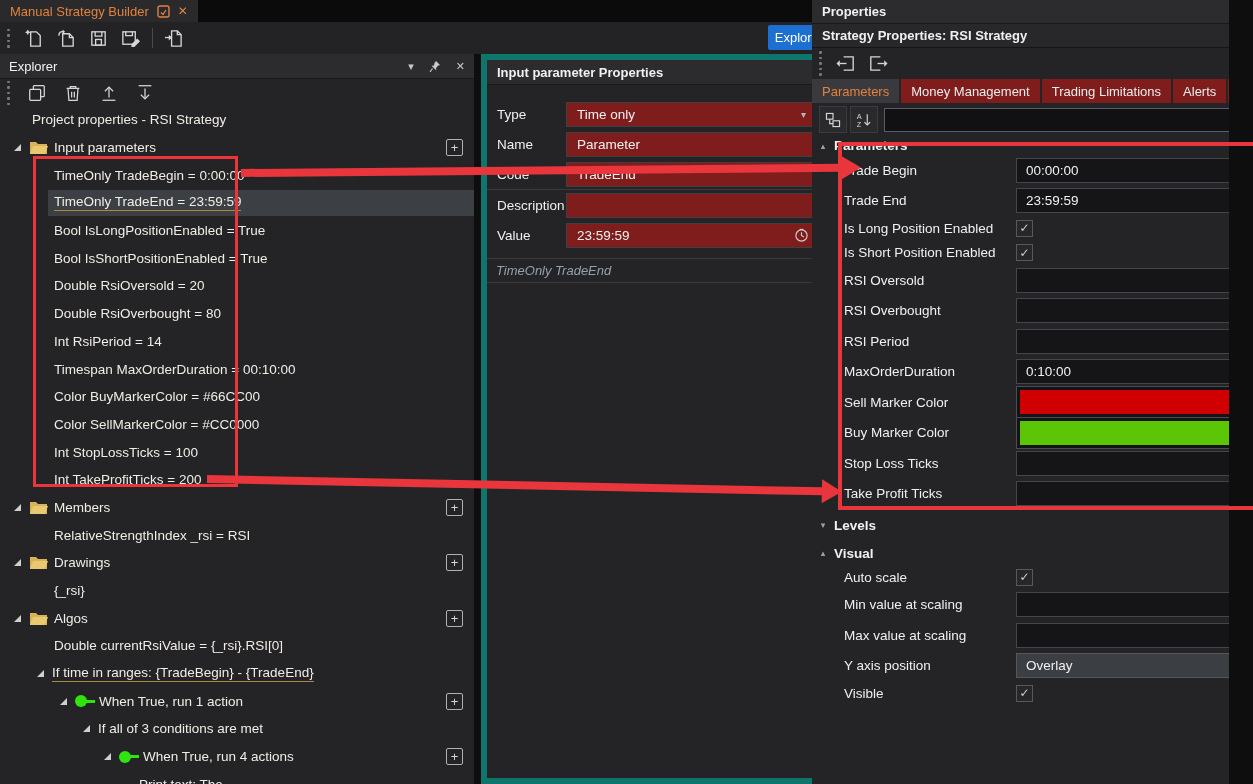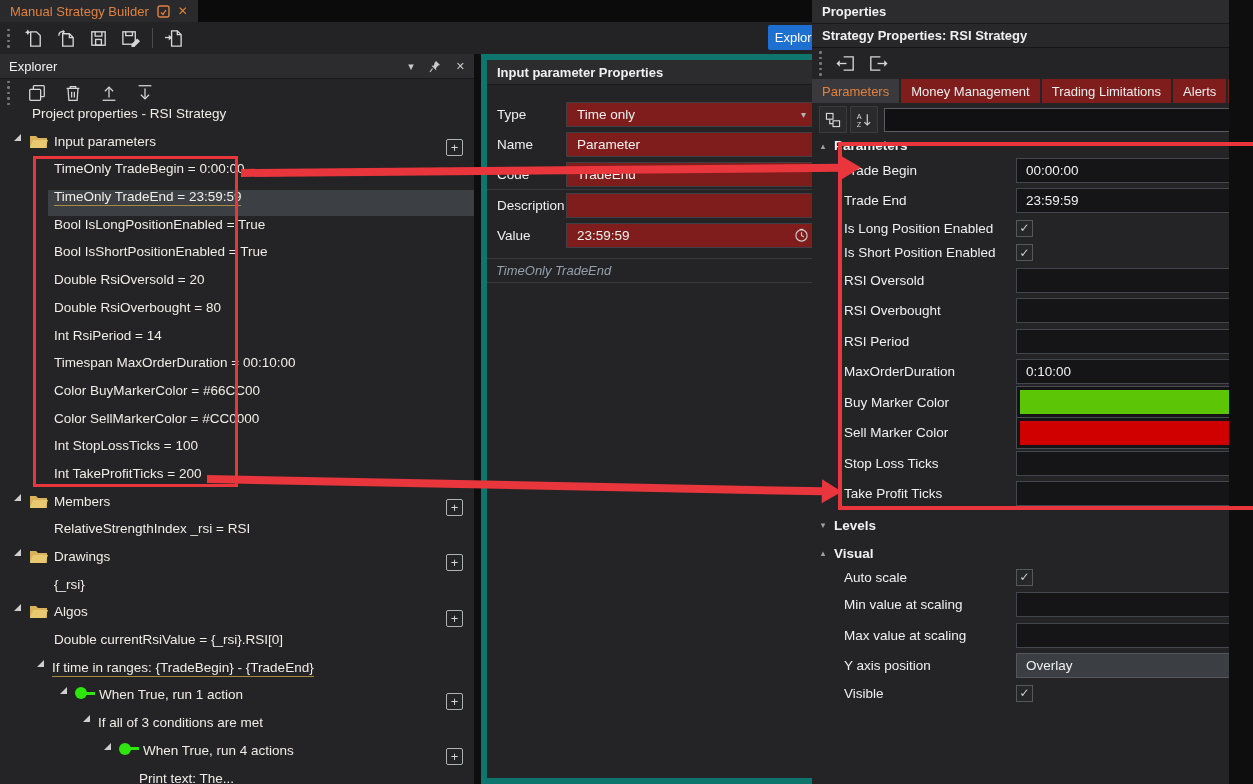--- a/index.html
+++ b/index.html
@@ -28,21 +28,21 @@
     font-size:13px;display:flex;align-items:center;justify-content:center;border-radius:2px}
 
   
   .explorer{position:absolute;left:0;top:54px;width:474px;bottom:0;background:var(--panel);}
   .ex-header{height:24px;background:var(--hdr);display:flex;align-items:center;padding:0 9px;border-bottom:1px solid #1a1a1b}
   .ex-title{flex:1;font-size:13px}
   .ex-ic{color:#c9c9c9;font-size:11px;margin-left:15px;display:flex;align-items:center}
   .ex-toolbar{height:28px;display:flex;align-items:center}
   .ex-toolbar .tbtn{width:36px}
   #tree{position:absolute;left:0;top:52px;right:0;bottom:0;overflow:hidden}
-  .trow{height:27.7px;display:flex;align-items:flex-start;position:relative}
+  .trow{height:27.7px;display:flex;align-items:center;position:relative}
   .trow .pre{flex:none;height:1px}
   .trow.sel::before{content:"";position:absolute;left:48px;right:0;top:1px;bottom:1px;background:#3c4044;}
   .trow>*{position:relative}
   .expander{width:0;height:0;border-left:7px solid transparent;border-bottom:7px solid #cfcfcf;margin-right:8px;flex:none}
   .folder{margin-right:6px;flex:none;display:flex}
   .gdot{width:12px;height:12px;border-radius:50%;background:#2ee50e;margin-right:12px;flex:none;position:relative}
   .gdot::after{content:"";position:absolute;left:11px;top:4.5px;width:9px;height:3px;background:#2ee50e}
   .tlabel{white-space:nowrap;color:#f0ede6}
   .gold-u{border-bottom:1.5px solid #aa8a40;padding-bottom:1px}
   .plusbox{position:absolute;left:446px;top:50%;margin-top:-8.5px;width:17px;height:17px;box-sizing:border-box;
@@ -544,32 +544,32 @@
     <span class="plabel">RSI Period</span>
     <span class="pfield"></span>
 
   </div>
         <div class="prow">
     <span class="plabel">MaxOrderDuration</span>
     <span class="pfield">0:10:00</span>
 
   </div>
         <div class="prow">
+    <span class="plabel">Sell Marker Color</span>
+
+    <span class="pcolor">
+            <i style="background: rgb(209, 0, 0);"></i>
+          </span>
+
+  </div>
+        <div class="prow">
     <span class="plabel">Buy Marker Color</span>
 
     <span class="pcolor">
             <i style="background: rgb(92, 198, 6);"></i>
-          </span>
-
-  </div>
-        <div class="prow">
-    <span class="plabel">Sell Marker Color</span>
-
-    <span class="pcolor">
-            <i style="background: rgb(209, 0, 0);"></i>
           </span>
 
   </div>
         <div class="prow">
     <span class="plabel">Stop Loss Ticks</span>
     <span class="pfield"></span>
 
   </div>
         <div class="prow">
     <span class="plabel">Take Profit Ticks</span>

